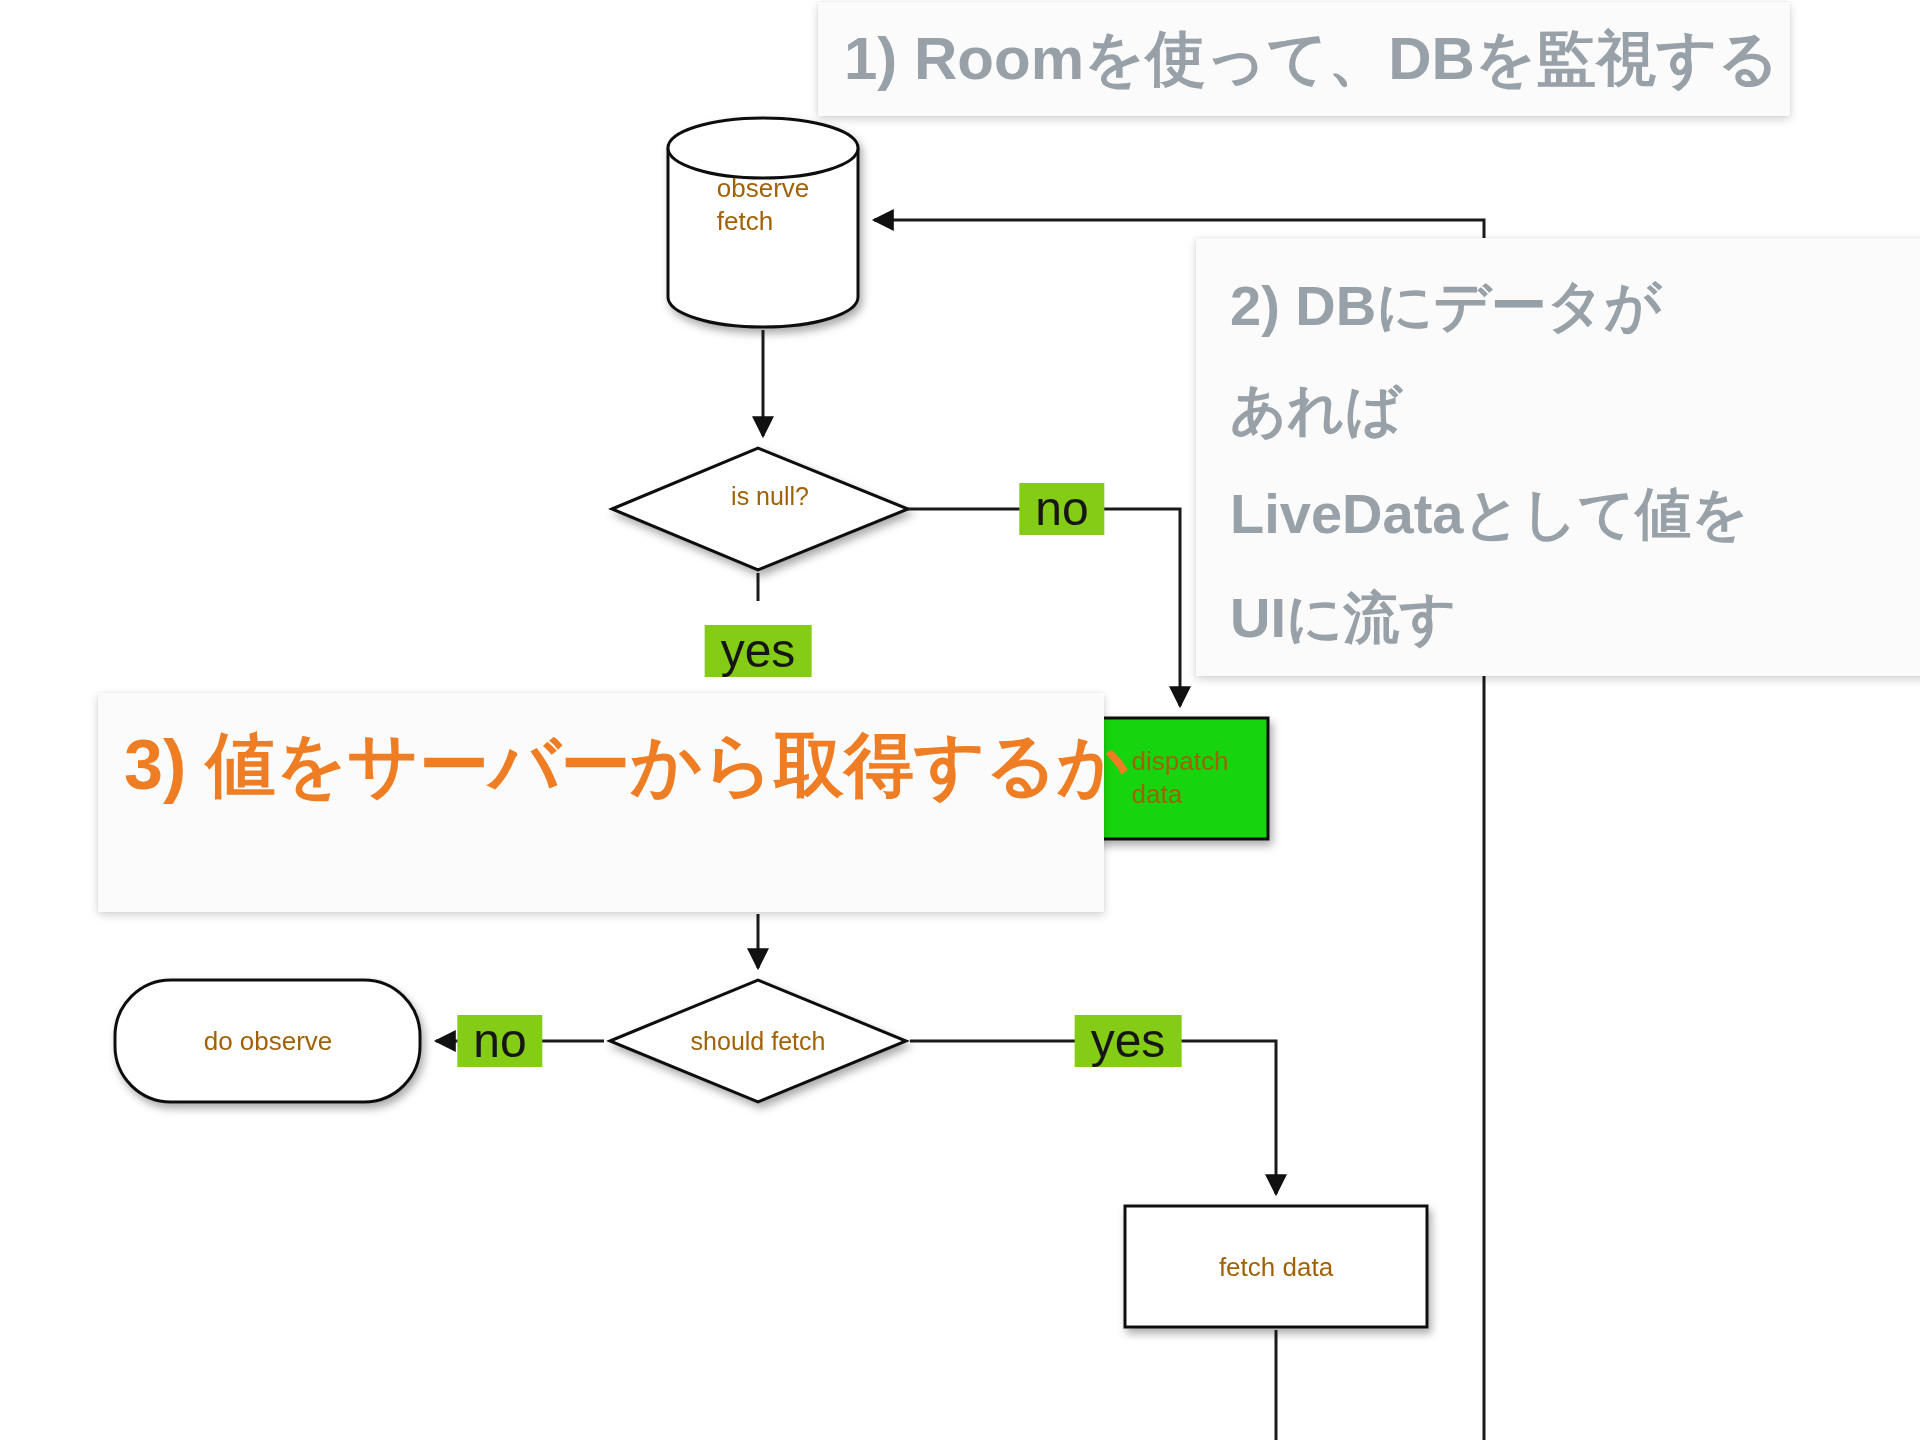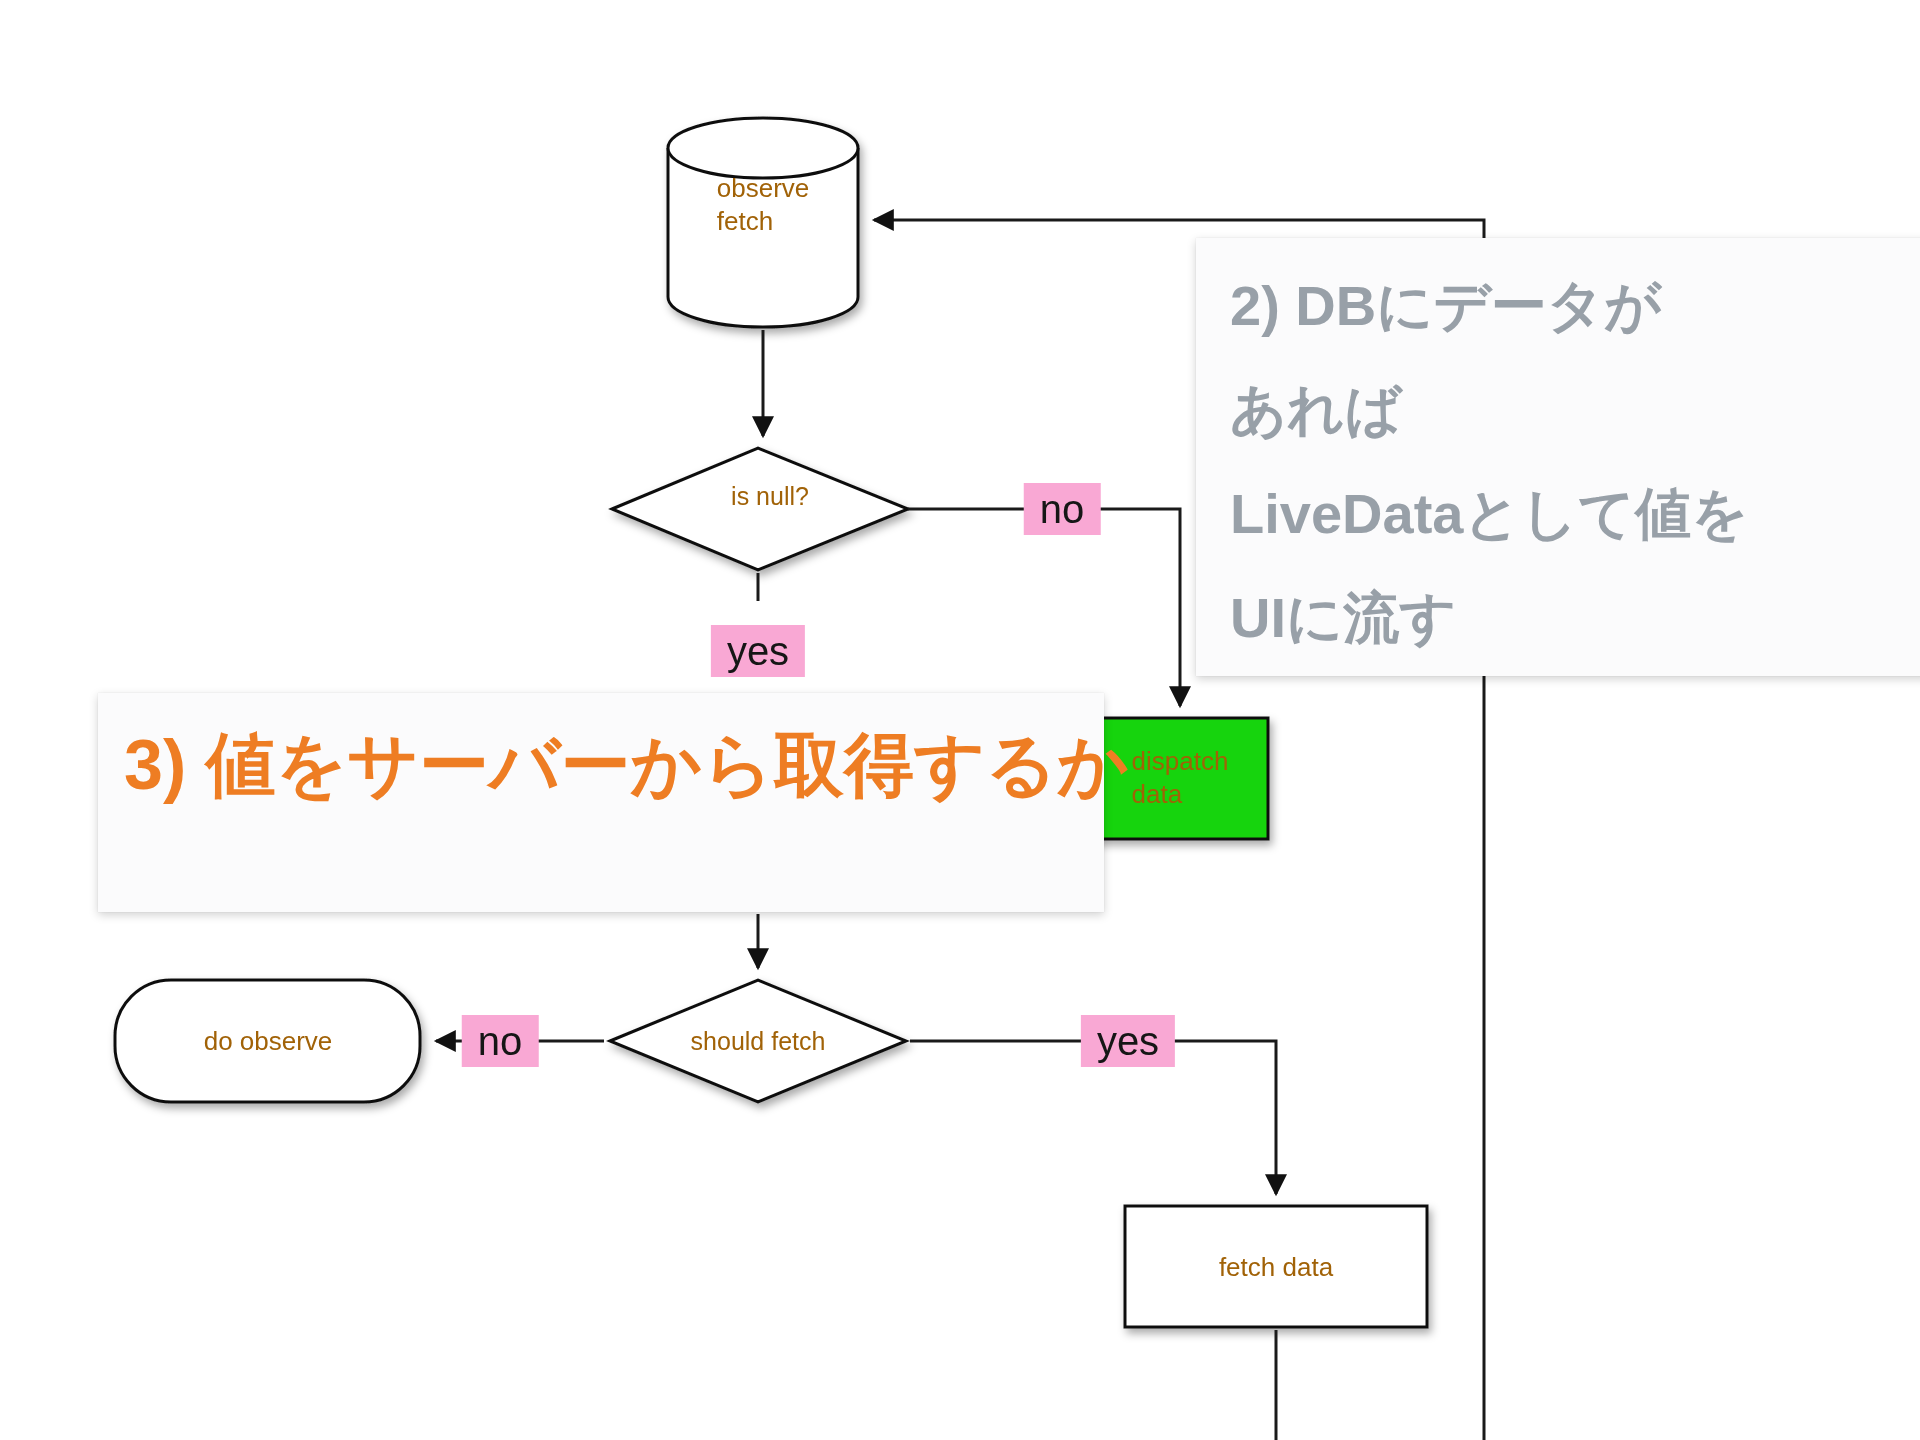--- a/index.html
+++ b/index.html
@@ -3,21 +3,21 @@
 <meta charset="utf-8">
 <style>
   html,body{margin:0;padding:0;background:#fff;}
   #screen{position:relative;width:1920px;height:1440px;background:#ffffff;overflow:hidden;
           font-family:"Liberation Sans", sans-serif;}
   #screen svg{position:absolute;left:0;top:0;z-index:1;}
   .labels{position:absolute;left:0;top:0;width:100%;height:100%;z-index:2;pointer-events:none;}
   .nlabel{position:absolute;transform:translate(-50%,-50%);text-align:left;
           color:#a16207;font-size:26px;line-height:33px;white-space:nowrap;}
   .elabel{position:absolute;transform:translate(-50%,-50%);text-align:center;color:#161616;
-          font-size:40px;line-height:48px;background:#f9a8d4;padding:2px 16px;white-space:nowrap;}
+          font-size:48px;line-height:48px;background:#84cc16;padding:2px 16px;white-space:nowrap;}
   .small{font-size:25px;}
   .note{position:absolute;z-index:3;background:#fbfbfc;
         box-shadow:0 3px 9px rgba(0,0,0,0.18), 0 0 1px rgba(0,0,0,0.12);
         font-weight:bold;white-space:nowrap;}
   .note .ln{display:block;}
   #note1{left:818px;top:2px;width:972px;height:114px;font-size:60px;line-height:114px;
          padding-left:26px;box-sizing:border-box;}
   #note2{left:1196px;top:238px;width:734px;height:438px;font-size:56px;line-height:104px;
          padding:16px 0 0 34px;box-sizing:border-box;}
   #note3{left:98px;top:693px;width:1006px;height:219px;font-size:70px;line-height:100px;
@@ -93,20 +93,23 @@
 
     <div class="elabel" style="left:500px;top:1041px;">no</div>
 
     <div class="nlabel small" style="left:758px;top:1041px;">should fetch</div>
 
     <div class="elabel" style="left:1128px;top:1041px;">yes</div>
 
     <div class="nlabel" style="left:1276px;top:1267px;">fetch data</div>
   </div>
 
+  <div id="note1" class="note" style="color:#98a0a8;">
+    <span>1) Roomを使って、DBを監視する</span>
+  </div>
 
   <div id="note2" class="note" style="color:#98a0a8;">
     <span class="ln">2) DBにデータが</span>
     <span class="ln">あれば</span>
     <span class="ln">LiveDataとして値を</span>
     <span class="ln">UIに流す</span>
   </div>
 
   <div id="note3" class="note" style="color:#ee7d23;">
     <span class="ln">3) 値をサーバーから取得するか</span>

